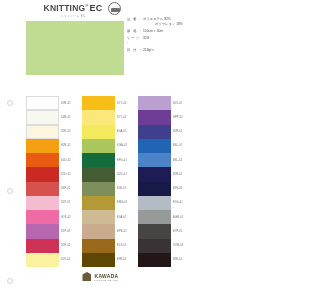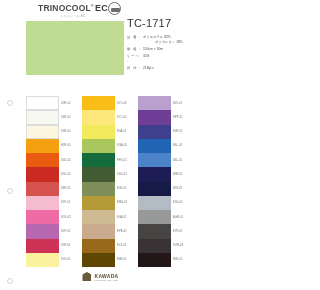--- a/index.html
+++ b/index.html
@@ -104,30 +104,29 @@
 </head>
 <body>
 
 <div class="hole h1"></div>
 <div class="hole h2"></div>
 <div class="hole h3"></div>
 
 <div class="header">
   <div class="brand">
     <div class="brand-main">
-      <span>TRINOCOOL</span><sup>®</sup><span class="brand-ec">EC</span>
+      <span>KNITTING</span><sup>®</sup><span class="brand-ec">EC</span>
     </div>
     <div class="brand-sub">トリノクール EC</div>
   </div>
   <div class="brand-mark"></div>
 
   <div class="hero" style="background: rgb(192, 220, 146);"></div>
 
   <div class="spec">
-    <div class="code">TC-1717</div>
     <div id="spec-rows">
         <div class="spec-row">
           <div class="spec-key">品 番 :</div>
           <div class="spec-val">ポリエステル  82%<span class="l2">ポリウレタン  18%</span></div>
         </div>
         <div class="spec-row">
           <div class="spec-key">規 格 :</div>
           <div class="spec-val">150cm × 50m</div>
         </div>
         <div class="spec-row">

